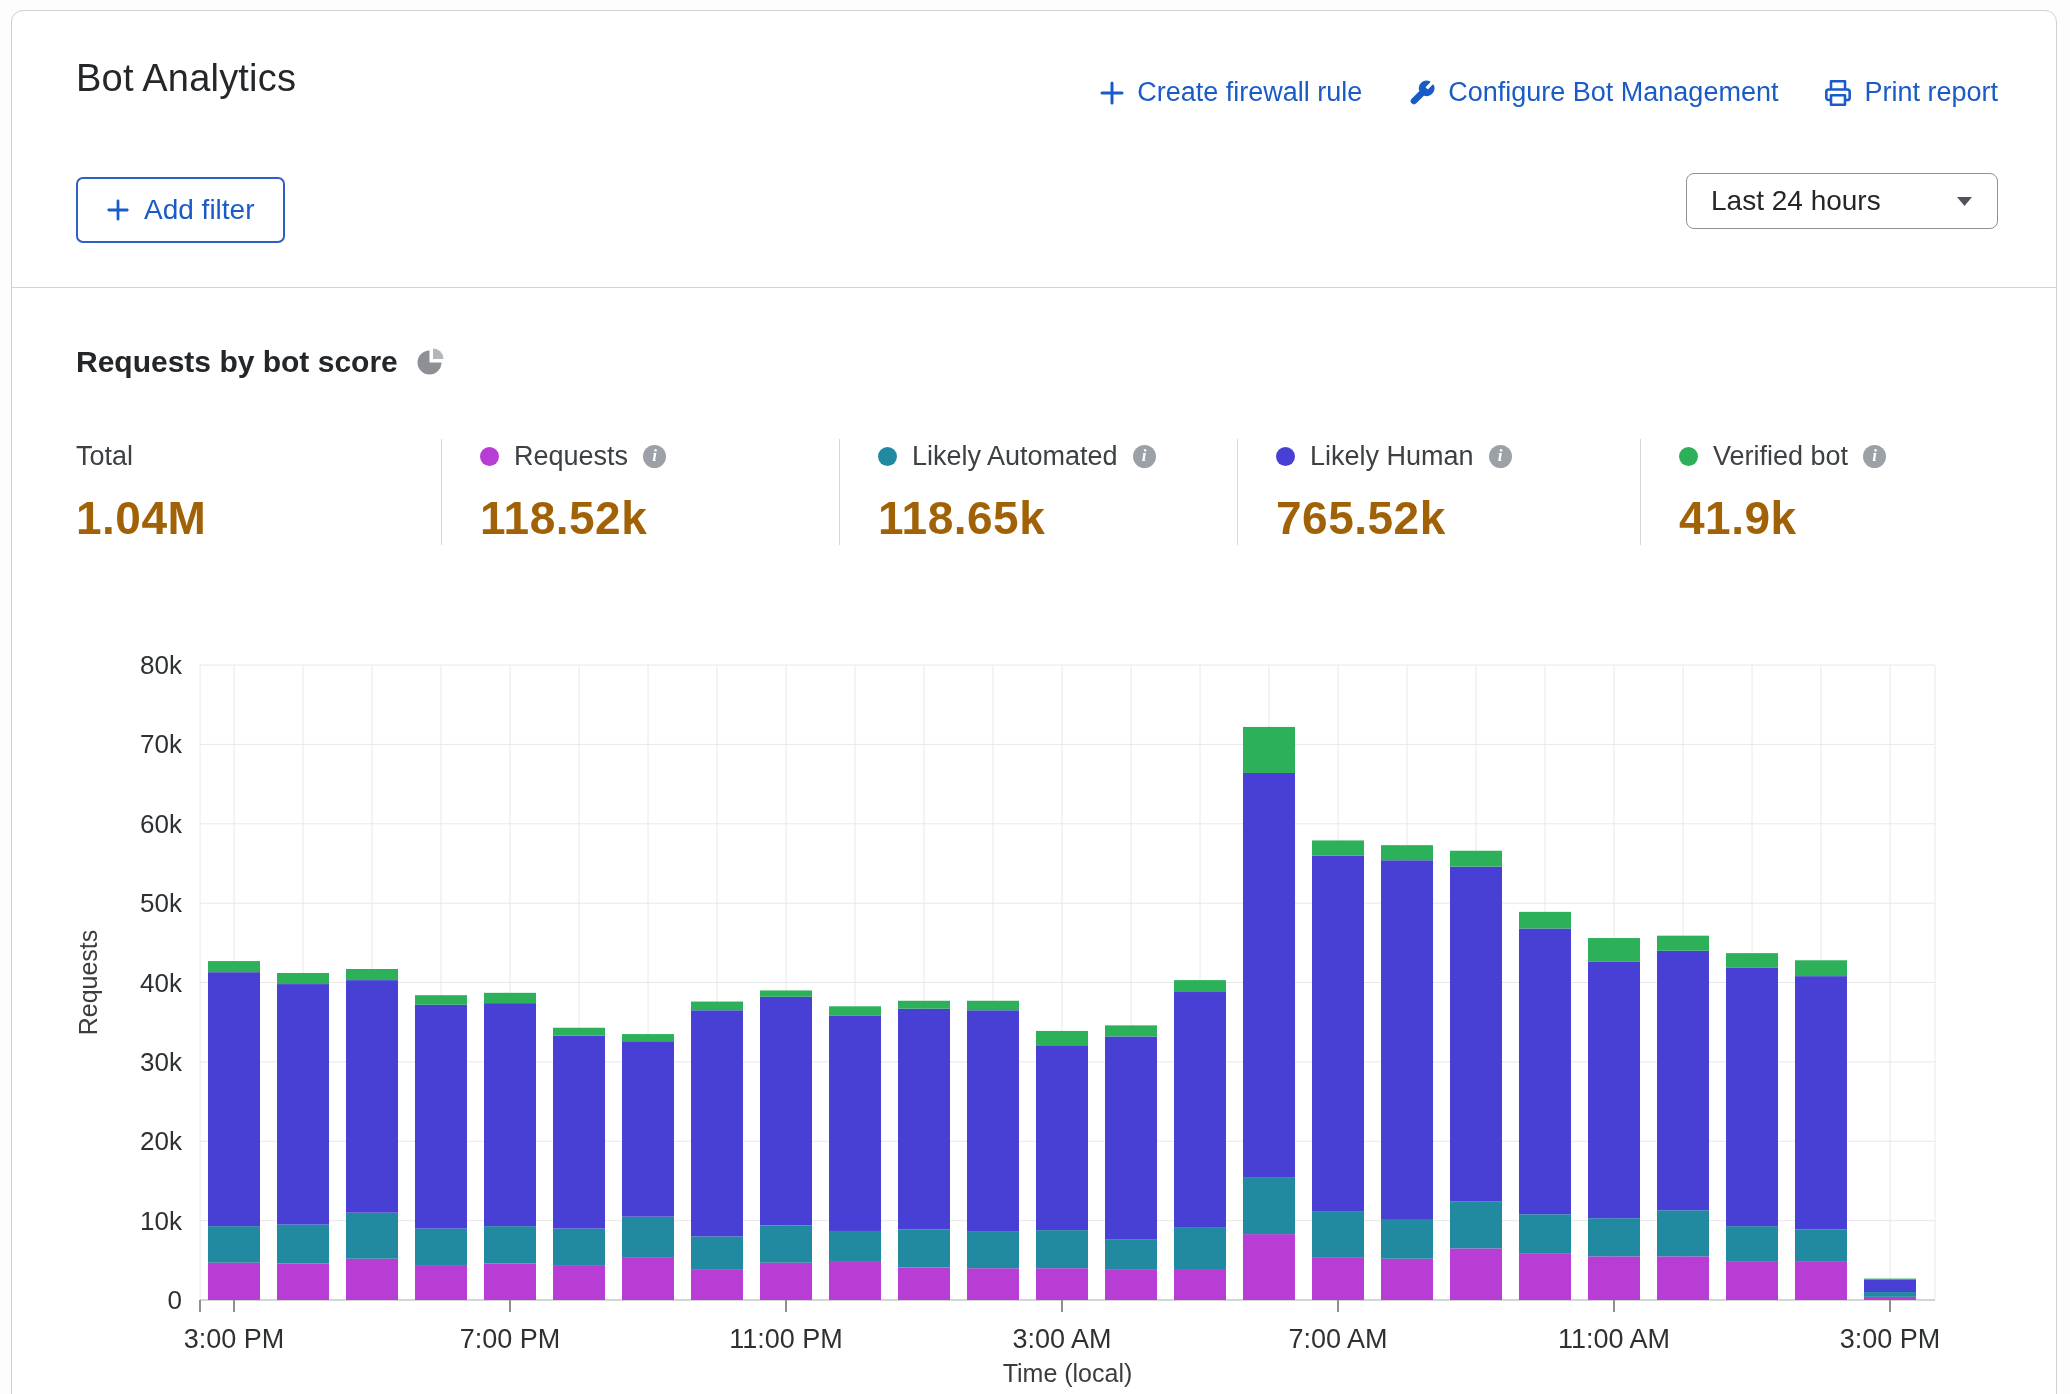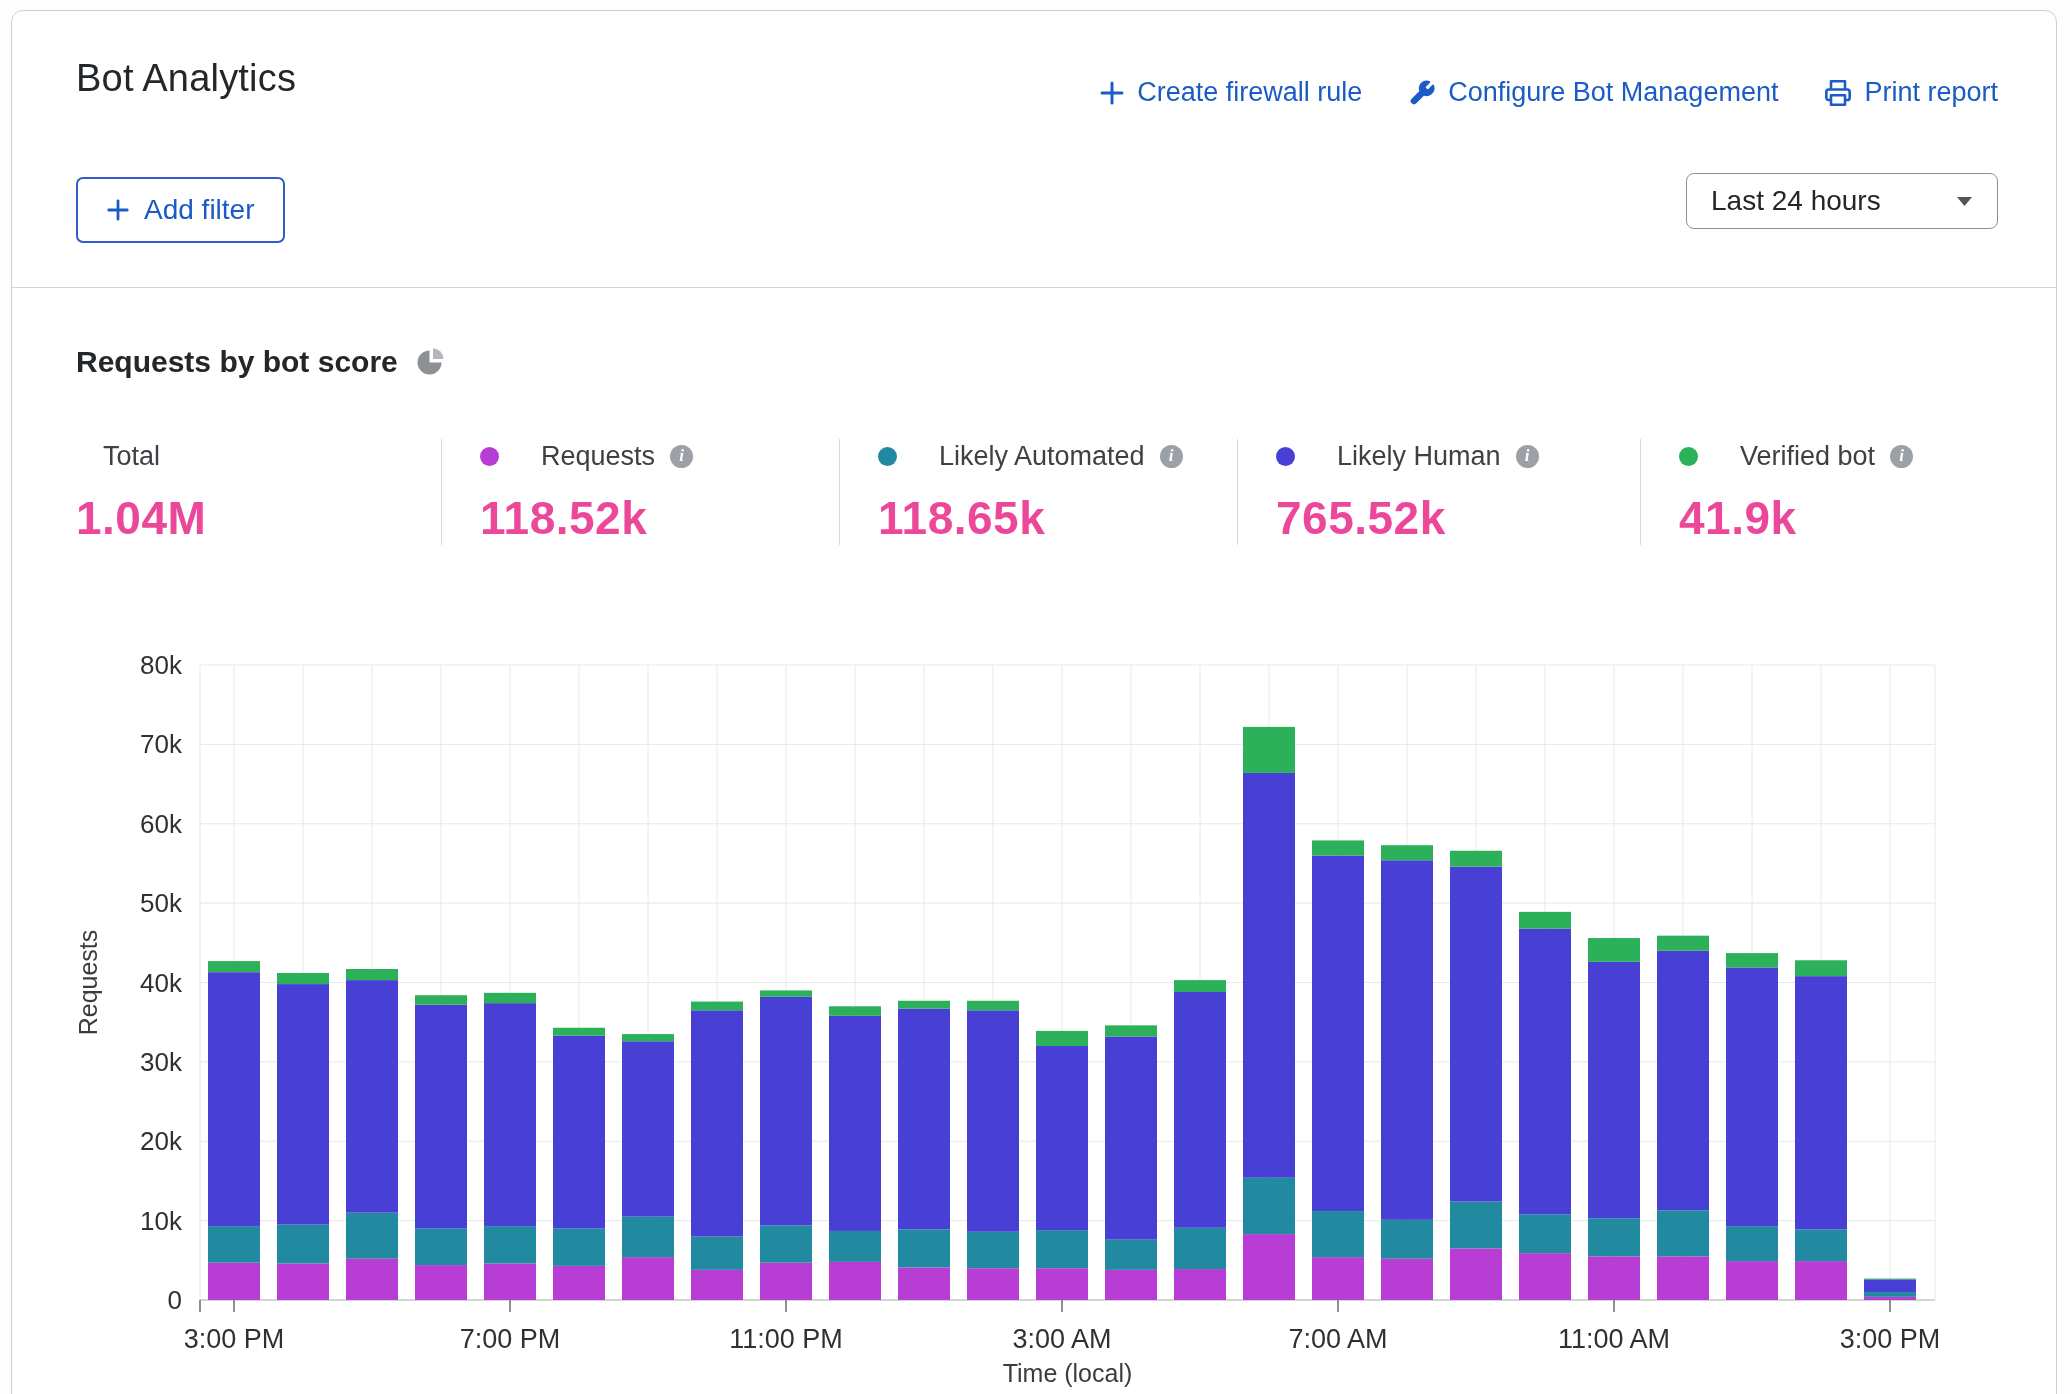--- a/index.html
+++ b/index.html
@@ -41,29 +41,29 @@
   .section-title { font-size:30px; font-weight:700; color:#24272a; }
   .stats-row { position:absolute; left:64px; top:428px; right:50px; display:flex; align-items:flex-start; }
   .stat { box-sizing:border-box; }
   .stat + .stat { border-left:1px solid #d8d8d8; padding-left:38px; }
   .stat-w0 { width:365px; }
   .stat-w1 { width:398px; }
   .stat-w2 { width:398px; }
   .stat-w3 { width:403px; }
   .stat-w4 { flex:1; }
   .stat-label-row { display:flex; align-items:center; gap:15px; height:34px; }
-  .stat-label { font-size:27px; color:#3d4144;margin-left:27px; }
+  .stat-label { font-size:27px; color:#3d4144; }
   .dot { width:19px; height:19px; border-radius:50%; flex:0 0 auto; }
   .info-icon {
     width:23px; height:23px; border-radius:50%; background:#9ba1a6; color:#fff;
     display:flex; align-items:center; justify-content:center;
     font-family:"Liberation Serif","DejaVu Serif",serif;
     font-size:17px; font-weight:700; font-style:italic; flex:0 0 auto;
   }
-  .stat-value { margin-top:18px; font-size:46px; font-weight:700; color:#ec4899; letter-spacing:.5px; }
+  .stat-value { margin-top:18px; font-size:46px; font-weight:700; color:#a16207; letter-spacing:.5px; }
   #chart-wrap { position:absolute; left:0; top:630px; width:2070px; height:764px; }
   svg text { font-family:"Liberation Sans","DejaVu Sans",sans-serif; }
 </style>
 </head>
 <body>
 
 <div class="card">
 
   <div class="card-header">
     <div class="page-title">Bot Analytics</div>

